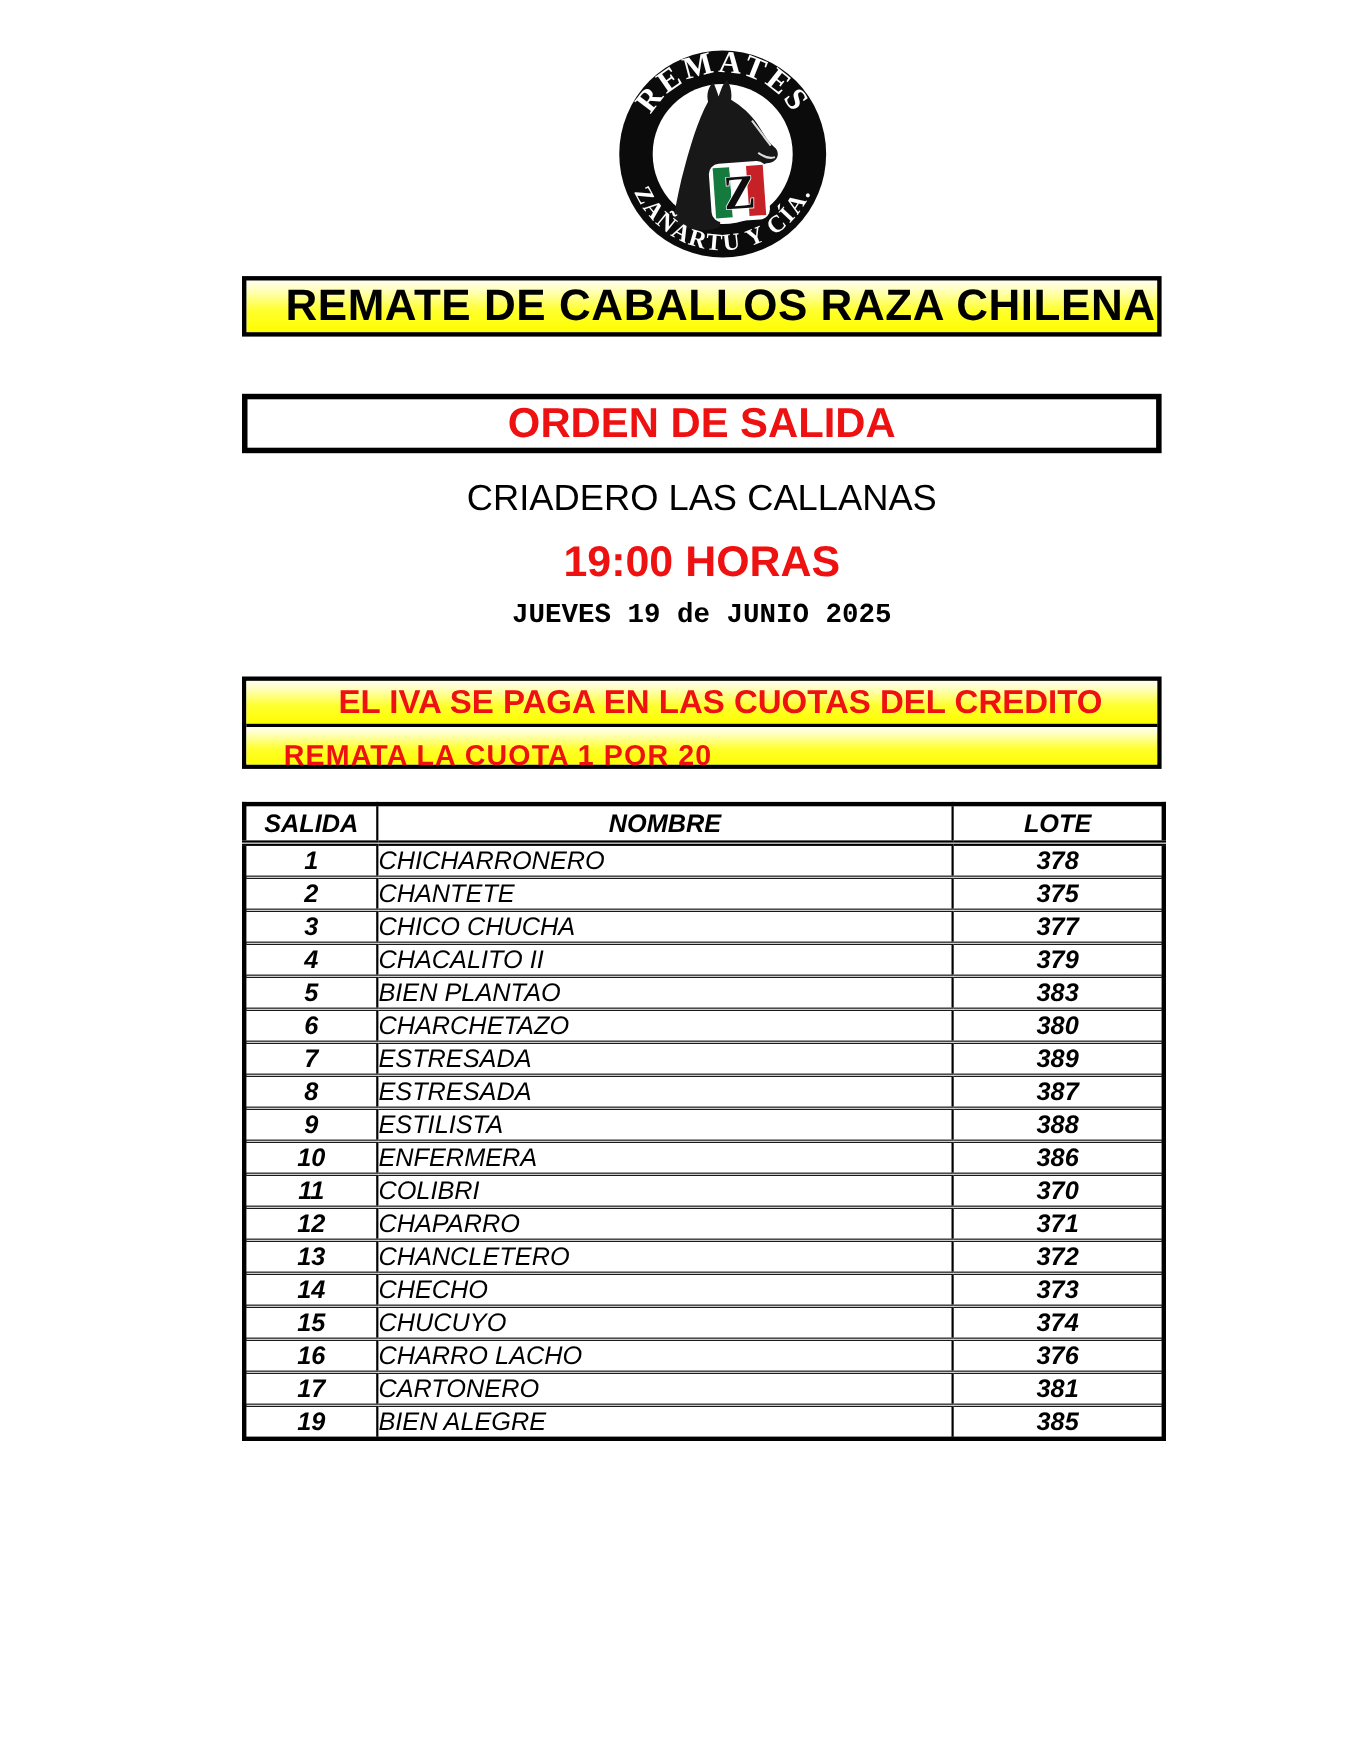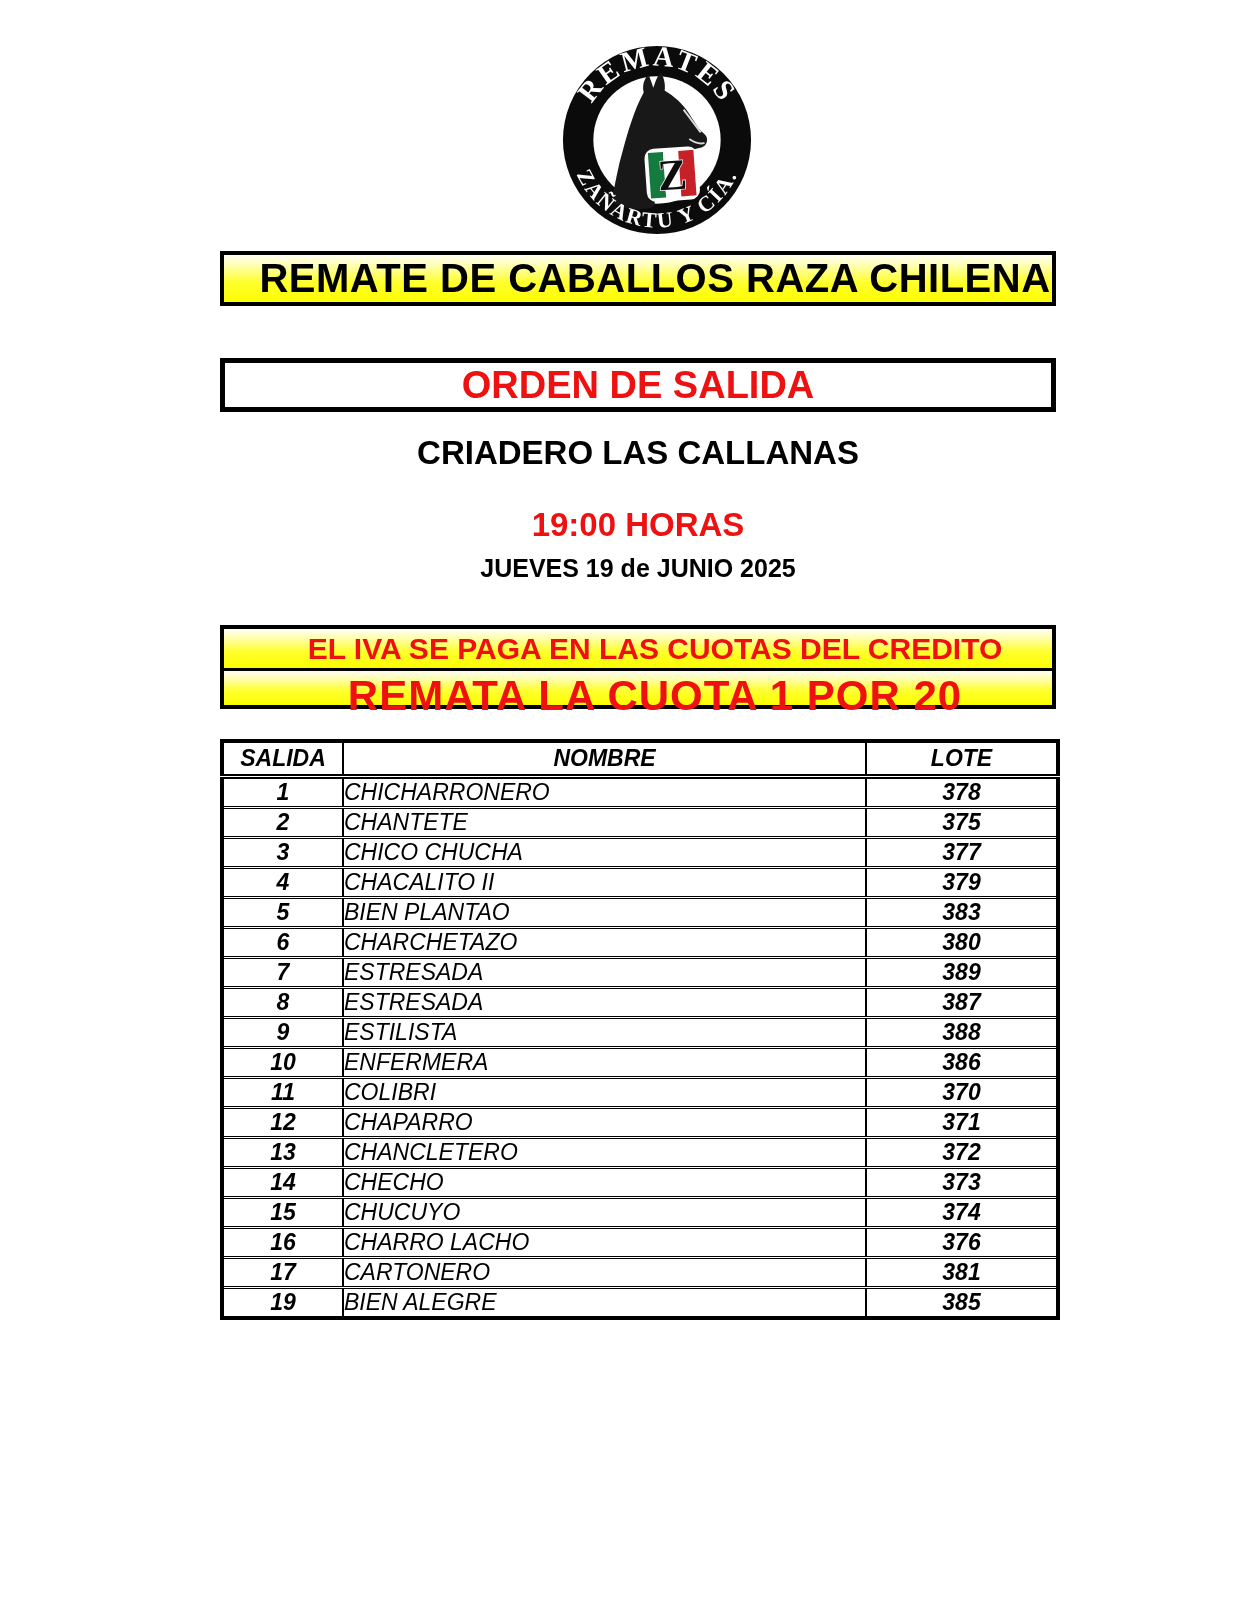--- a/index.html
+++ b/index.html
@@ -20,31 +20,31 @@
   }
   .title-banner{
     border:4px solid #000;height:47px;line-height:47px;text-align:center;
     font-weight:bold;font-size:40px;letter-spacing:0.5px;white-space:nowrap;
   }
   .order-box{
     margin-top:52px;border:5px solid #000;height:44px;line-height:44px;
     text-align:center;font-weight:bold;font-size:38px;color:var(--red);
     background:#ffffff;white-space:nowrap;
   }
-  .criadero{margin-top:22px;text-align:center;font-weight:bold;font-size:33px;}
-  .time{margin-top:34px;text-align:center;font-weight:bold;font-size:33px;color:var(--red);}
-  .date{margin-top:10px;text-align:center;font-weight:bold;font-size:25px;}
+  .criadero{margin-top:22px;text-align:center;font-weight:normal;font-size:33px;}
+  .time{margin-top:18px;text-align:center;font-weight:bold;font-size:39px;color:var(--red);}
+  .date{margin-top:10px;text-align:center;font-weight:bold;font-size:25px;font-family:Liberation Mono, monospace;}
   .notice-banner{margin-top:42px;border:4px solid #000;}
   .notice-line1{
     height:39px;line-height:39px;border-bottom:3px solid #000;text-align:center;
     font-weight:bold;font-size:30px;color:var(--red);white-space:nowrap;
   }
   .notice-line2{
-    height:34px;line-height:50px;text-align:center;
-    font-weight:bold;font-size:42px;color:var(--red);letter-spacing:1px;white-space:nowrap;
+    height:34px;line-height:50px;
+    font-weight:bold;font-size:26px;color:var(--red);letter-spacing:1px;white-space:nowrap;
   }
   table.start-order{
     margin-top:30px;border-collapse:collapse;width:836px;table-layout:fixed;
     border:4px solid #000;
     font-style:italic;
   }
   table.start-order th{
     border:2px solid #000;border-bottom:5px double #000;
     height:31px;font-size:23px;font-weight:bold;text-align:center;padding:0;
   }

